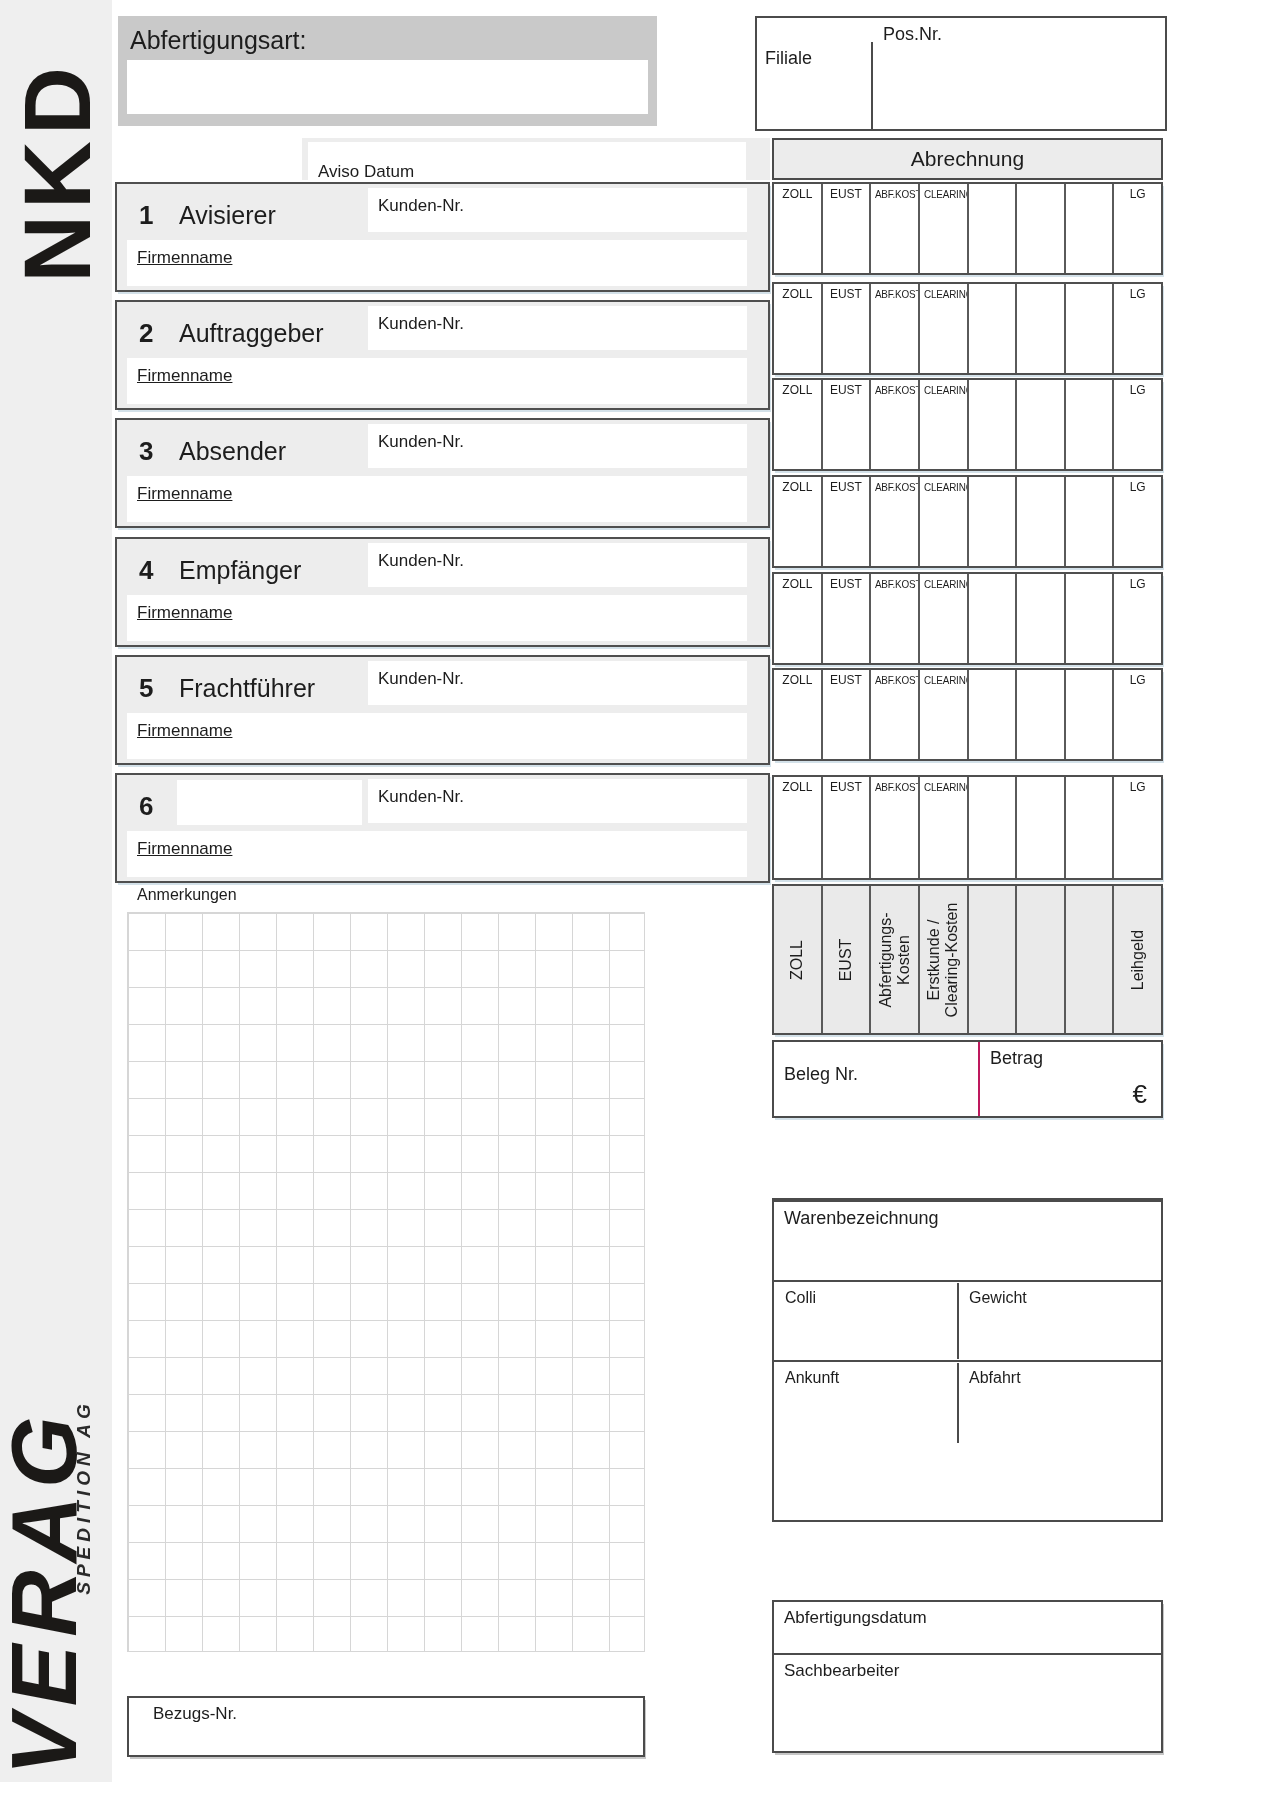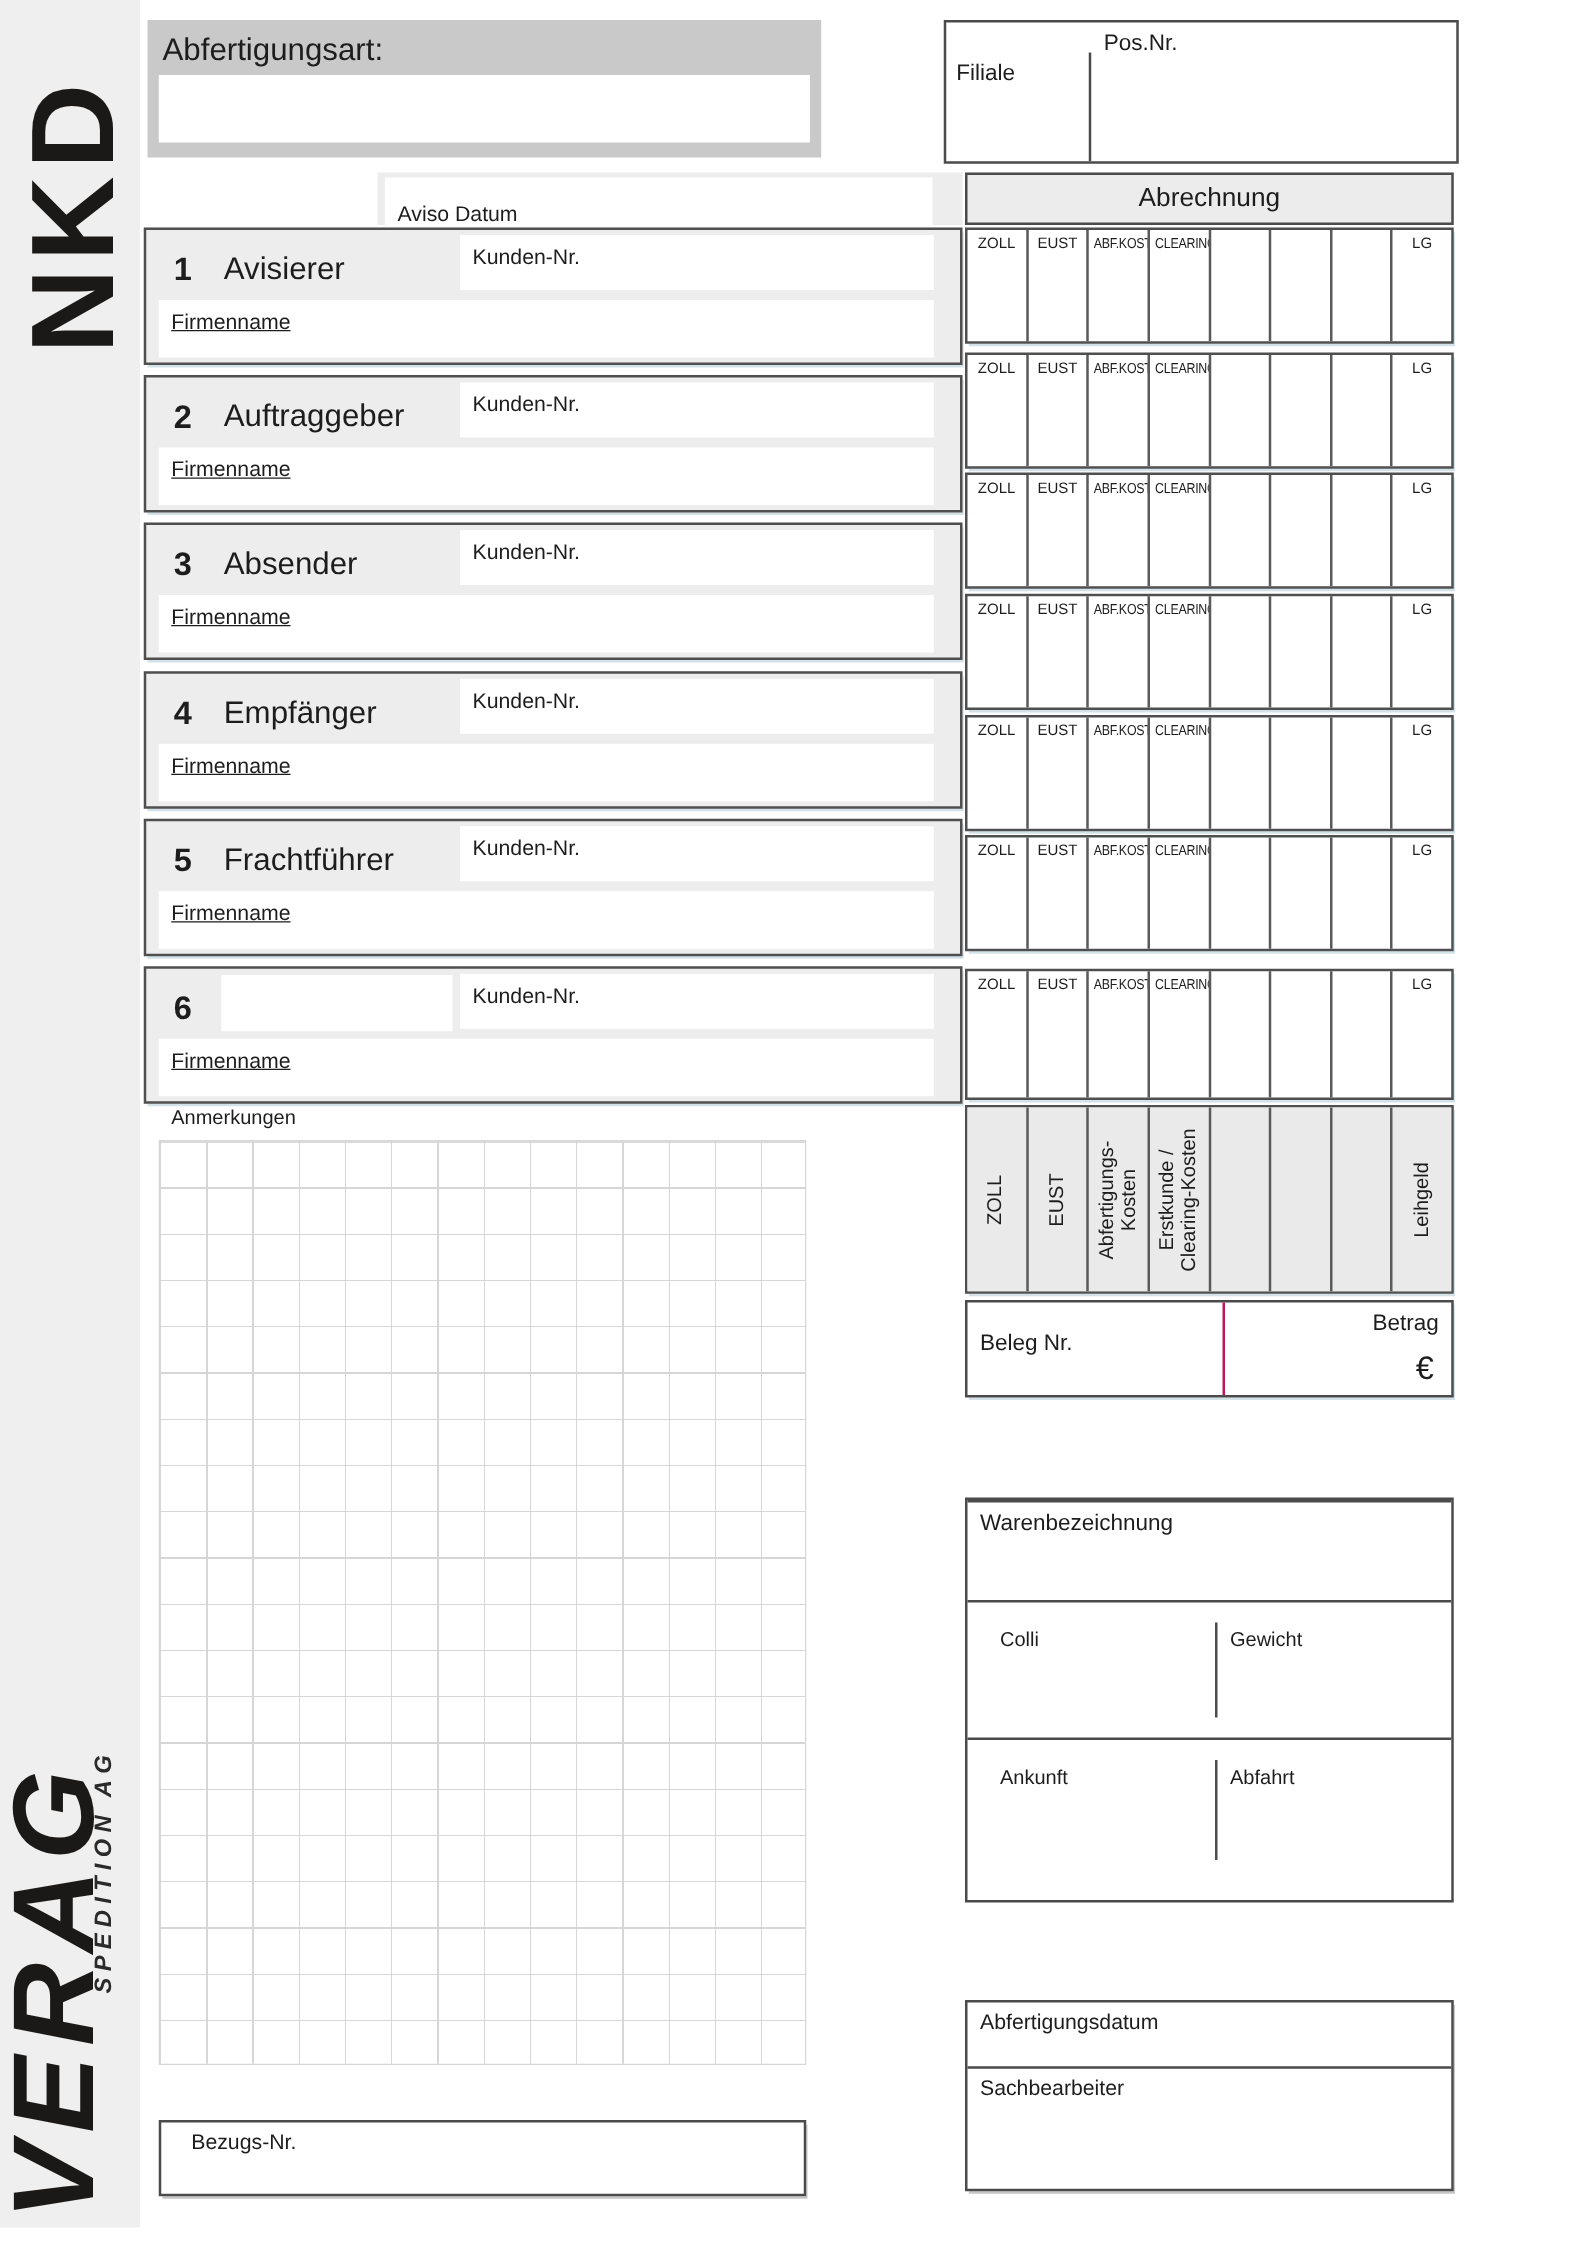--- a/index.html
+++ b/index.html
@@ -51,35 +51,35 @@
         box-sizing:border-box;display:flex;box-shadow:2px 3px 0 -1px rgba(175,200,215,.55);}
   .vc{position:relative;flex:1;background:#eaeaea;overflow:visible;}
   .vc + .vc{border-left:2px solid #5a5a5a;}
   .vtext{position:absolute;left:50%;top:50%;width:142px;transform:translate(-50%,-50%) rotate(-90deg);
          text-align:center;font-size:16px;line-height:1.12;}
 
   
   .beleg-box{position:absolute;left:772px;top:1040px;width:391px;height:78px;border:2px solid #4b4b4b;
              box-sizing:border-box;display:flex;background:#fff;box-shadow:2px 3px 0 -1px rgba(175,200,215,.55);}
   .beleg-cell{width:184px;border-right:2px solid #be185d;padding:22px 10px;font-size:18px;position:relative;}
-  .betrag-cell{flex:1;padding:6px 10px;font-size:18px;position:relative;text-align:right;}
+  .betrag-cell{flex:1;padding:6px 10px;font-size:18px;position:relative;}
   .euro{position:absolute;right:14px;bottom:6px;font-size:26px;}
 
   
   .anm-label{position:absolute;left:137px;top:886px;font-size:16px;}
   .grid{position:absolute;left:127px;top:912px;width:518px;height:740px;border:1px solid #d6d6d6;box-sizing:border-box;
         background-image:repeating-linear-gradient(to right,#d6d6d6 0 1px,transparent 1px 37px),
                          repeating-linear-gradient(to bottom,#d6d6d6 0 1px,transparent 1px 37px);}
 
   
   .lkw-block{position:absolute;left:772px;top:1198px;width:391px;height:324px;border:2px solid #4b4b4b;box-sizing:border-box;background:#fff;}
   .lkw-row{box-sizing:border-box;padding:6px 10px;font-size:18px;}
   .lkw-r1{height:78px;}
   .lkw-r2{height:80px;border-top:2px solid #4b4b4b;}
-  .lkw-split{display:flex;padding:16px;height:76px;border-top:2px solid #4b4b4b;}
+  .lkw-split{display:flex;padding:1px;height:76px;border-top:2px solid #4b4b4b;}
   .lkw-split.last{height:80px;}
   .split-l{width:184px;border-right:2px solid #4b4b4b;padding:6px 10px;box-sizing:border-box;}
   .split-r{flex:1;padding:6px 10px;}
 
   
   .proc-block{position:absolute;left:772px;top:1600px;width:391px;height:153px;border:2px solid #4b4b4b;box-sizing:border-box;background:#fff;
               box-shadow:2px 3px 0 -1px rgba(160,160,160,.6);}
   .proc-r1{height:51px;padding:6px 10px;font-size:17px;box-sizing:border-box;}
   .proc-r2{height:96px;border-top:2px solid #4b4b4b;padding:6px 10px;font-size:17px;box-sizing:border-box;}
 

